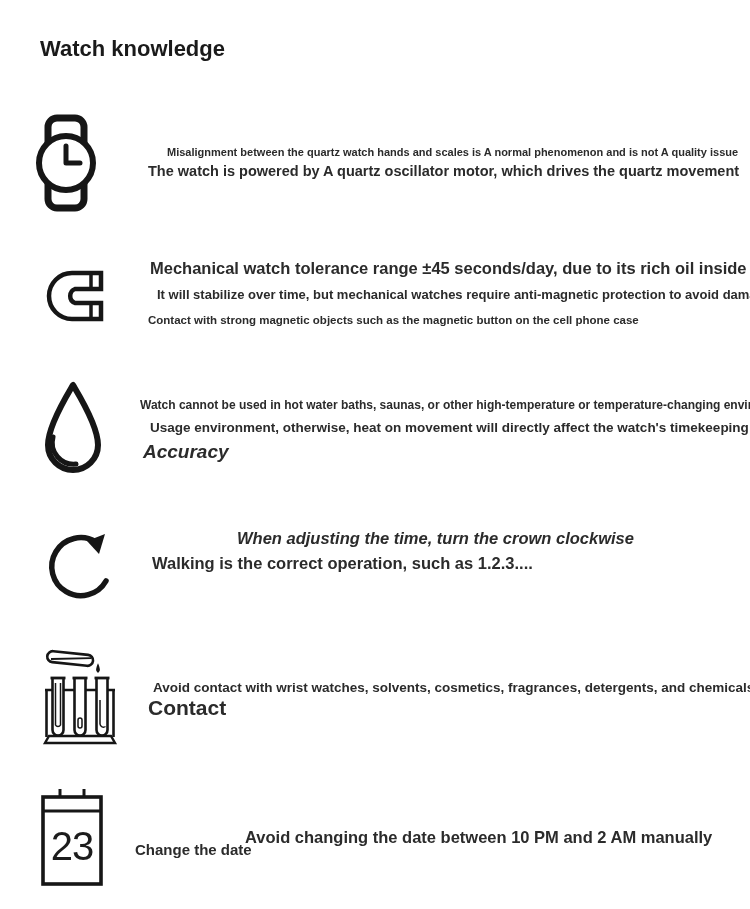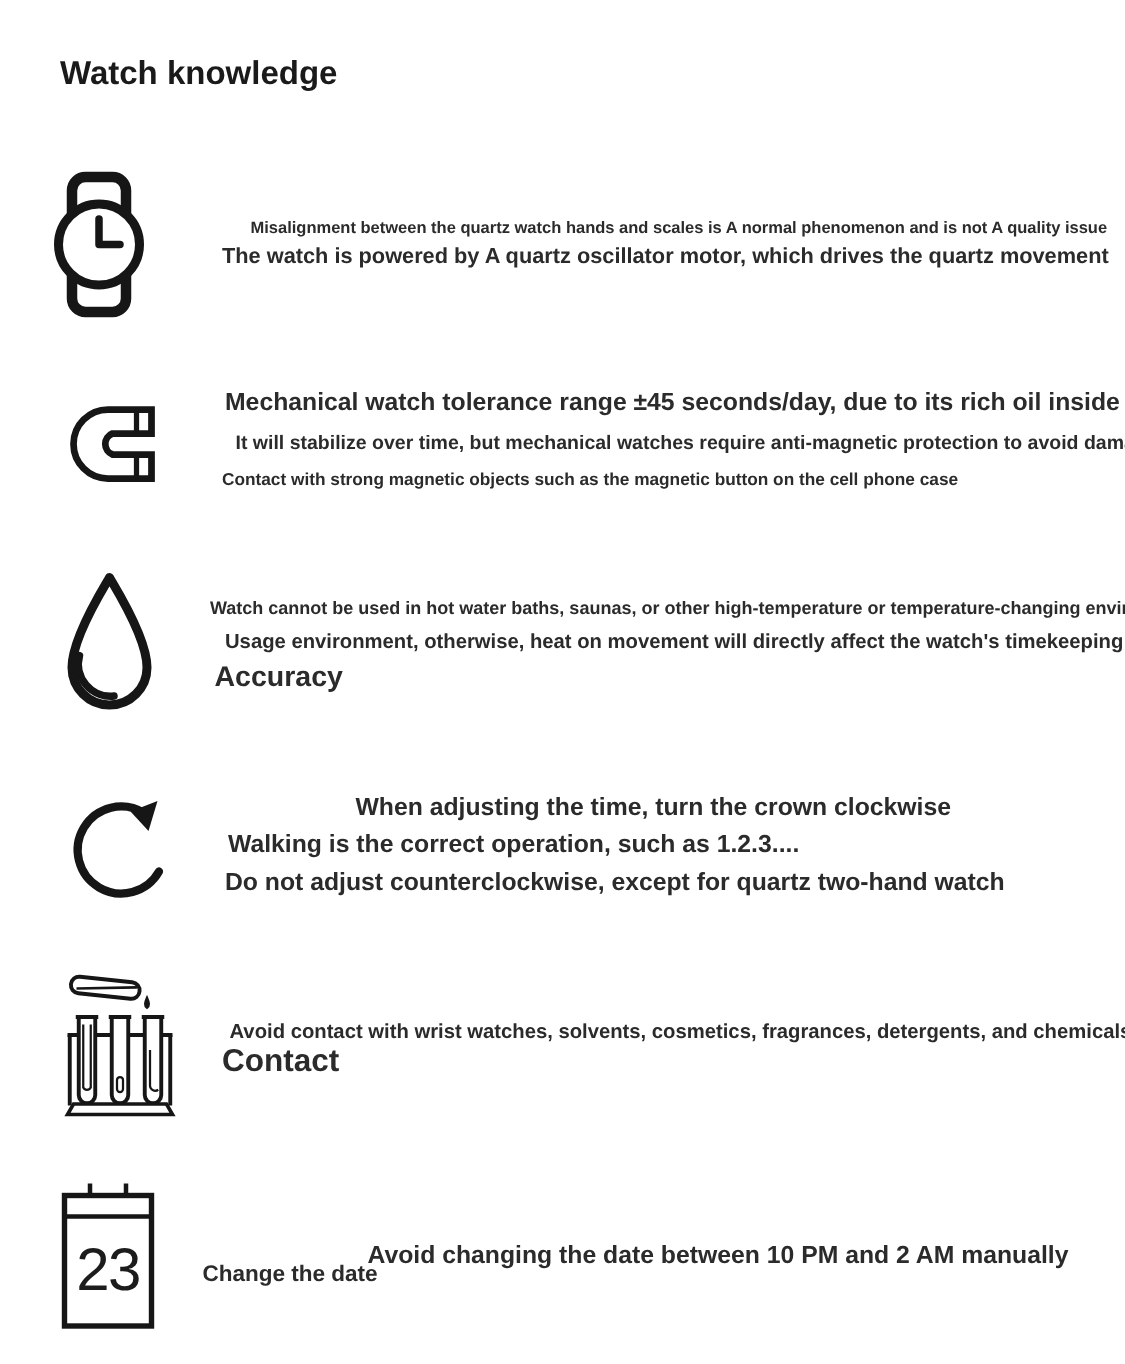--- a/index.html
+++ b/index.html
@@ -70,31 +70,30 @@
   <div class="ln t115" style="left:148px; top:314px;">Contact with strong magnetic objects such as the magnetic button on the cell phone case</div>
 
   <div class="icon" style="left:40px; top:380px;">
     <svg width="66" height="98" viewBox="0 0 66 98" fill="none">
       <path d="M33 5 C29 12 8 45 8 65 A25 25 0 0 0 58 65 C58 45 37 12 33 5 Z" fill="none" stroke="#161616" stroke-width="6" stroke-linejoin="round"></path>
       <path d="M13 57 A21.5 21.5 0 0 0 36 84" fill="none" stroke="#161616" stroke-width="5" stroke-linecap="round"></path>
     </svg>
   </div>
   <div class="ln t12" style="left:140px; top:399px;">Watch cannot be used in hot water baths, saunas, or other high-temperature or temperature-changing environments</div>
   <div class="ln t135" style="left:150px; top:420px;">Usage environment, otherwise, heat on movement will directly affect the watch's timekeeping accuracy</div>
-  <div class="ln t19" style="left:143px; top:441px;">Accuracy</div>
+  <div class="ln t19" style="left:143px; top:441px;font-style:italic;">Accuracy</div>
 
   <div class="icon" style="left:40px; top:526px;">
     <svg width="74" height="78" viewBox="0 0 74 78" fill="none">
       <path d="M56 16 A29 29 0 1 0 66 55" fill="none" stroke="#161616" stroke-width="5.5" stroke-linecap="round"></path>
       <polygon points="65,8 47,15 59,28" fill="#161616"></polygon>
     </svg>
   </div>
-  <div class="ln t165" style="left:237px; top:529px;">When adjusting the time, turn the crown clockwise</div>
+  <div class="ln t165" style="left:237px; top:529px;font-style:italic;">When adjusting the time, turn the crown clockwise</div>
   <div class="ln t165" style="left:152px; top:554px;">Walking is the correct operation, such as 1.2.3....</div>
-  <div class="ln t165" style="left:150px; top:579px;">Do not adjust counterclockwise, except for quartz two-hand watch</div>
 
   <div class="icon" style="left:42px; top:648px;">
     <svg width="76" height="97" viewBox="0 0 76 97" fill="none">
       <g transform="rotate(6 28 12)">
         <rect x="5" y="5" width="46" height="11" rx="5.5" fill="#ffffff" stroke="#161616" stroke-width="2.6"></rect>
         <line x1="9" y1="13" x2="49" y2="8" stroke="#161616" stroke-width="1.8"></line>
       </g>
       <path d="M56 17 C54.5 20.5 54 22.5 56 24 C58 22.5 57.5 20.5 56 17 Z" fill="#161616" stroke="#161616" stroke-width="1.4"></path>
       <line x1="3" y1="42" x2="73" y2="42" stroke="#161616" stroke-width="2.6"></line>
       <line x1="4.5" y1="42" x2="4.5" y2="89" stroke="#161616" stroke-width="2.6"></line>

